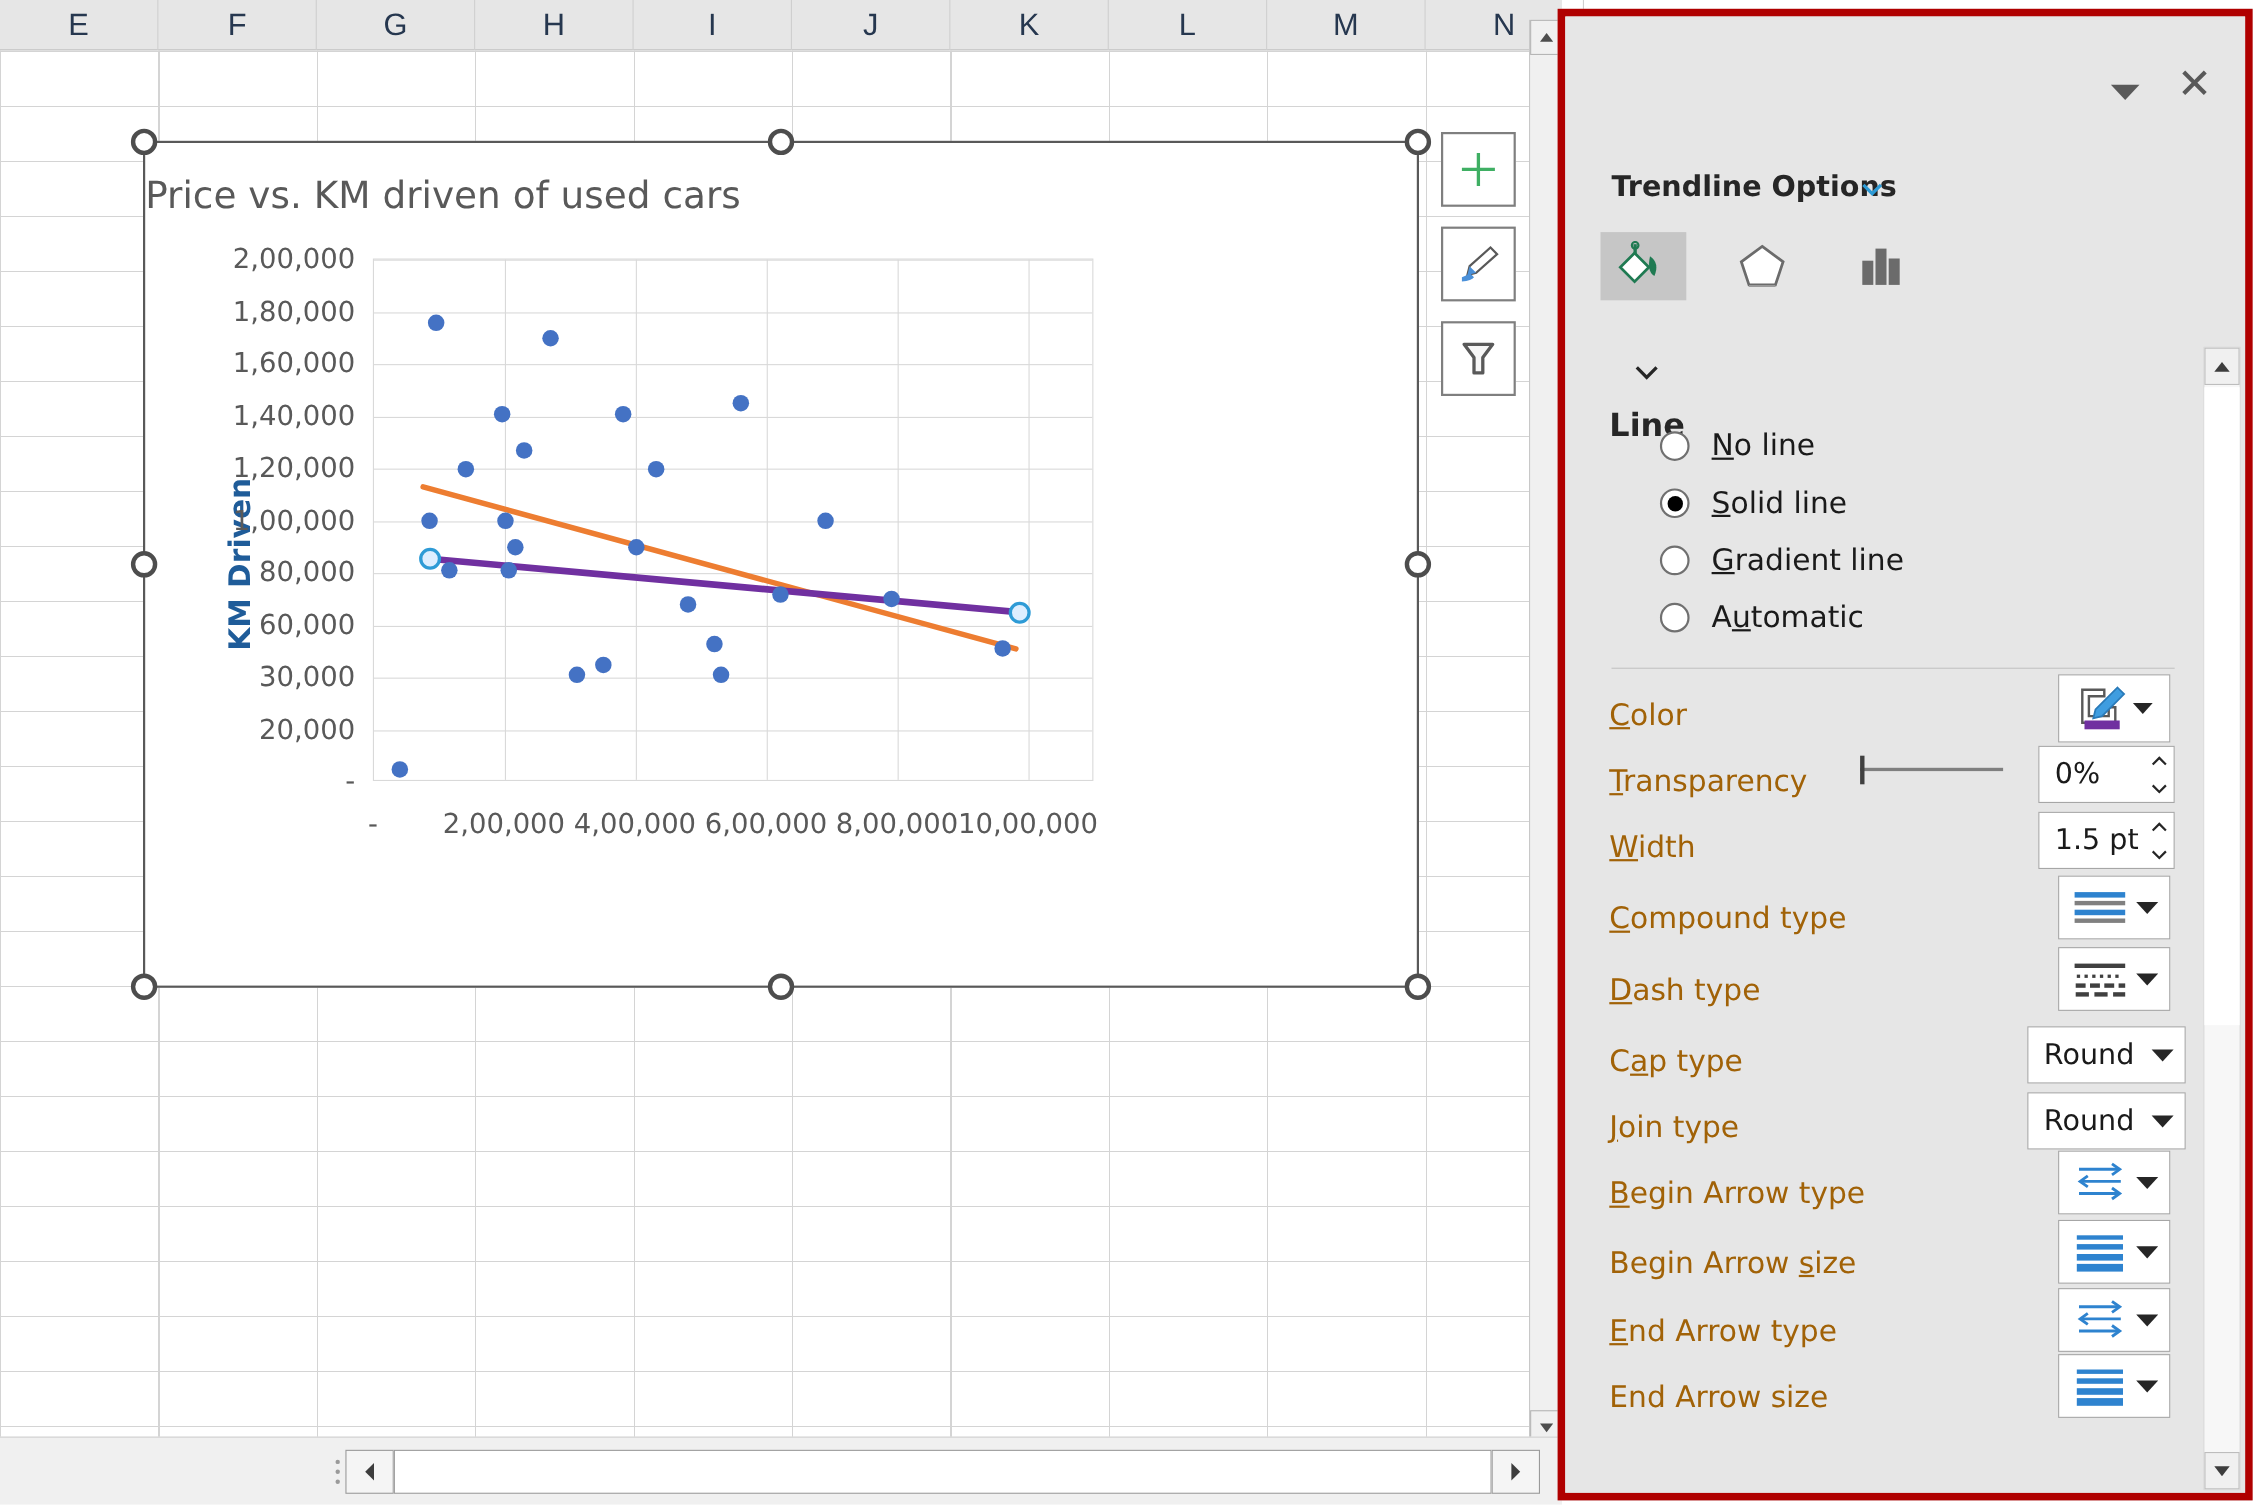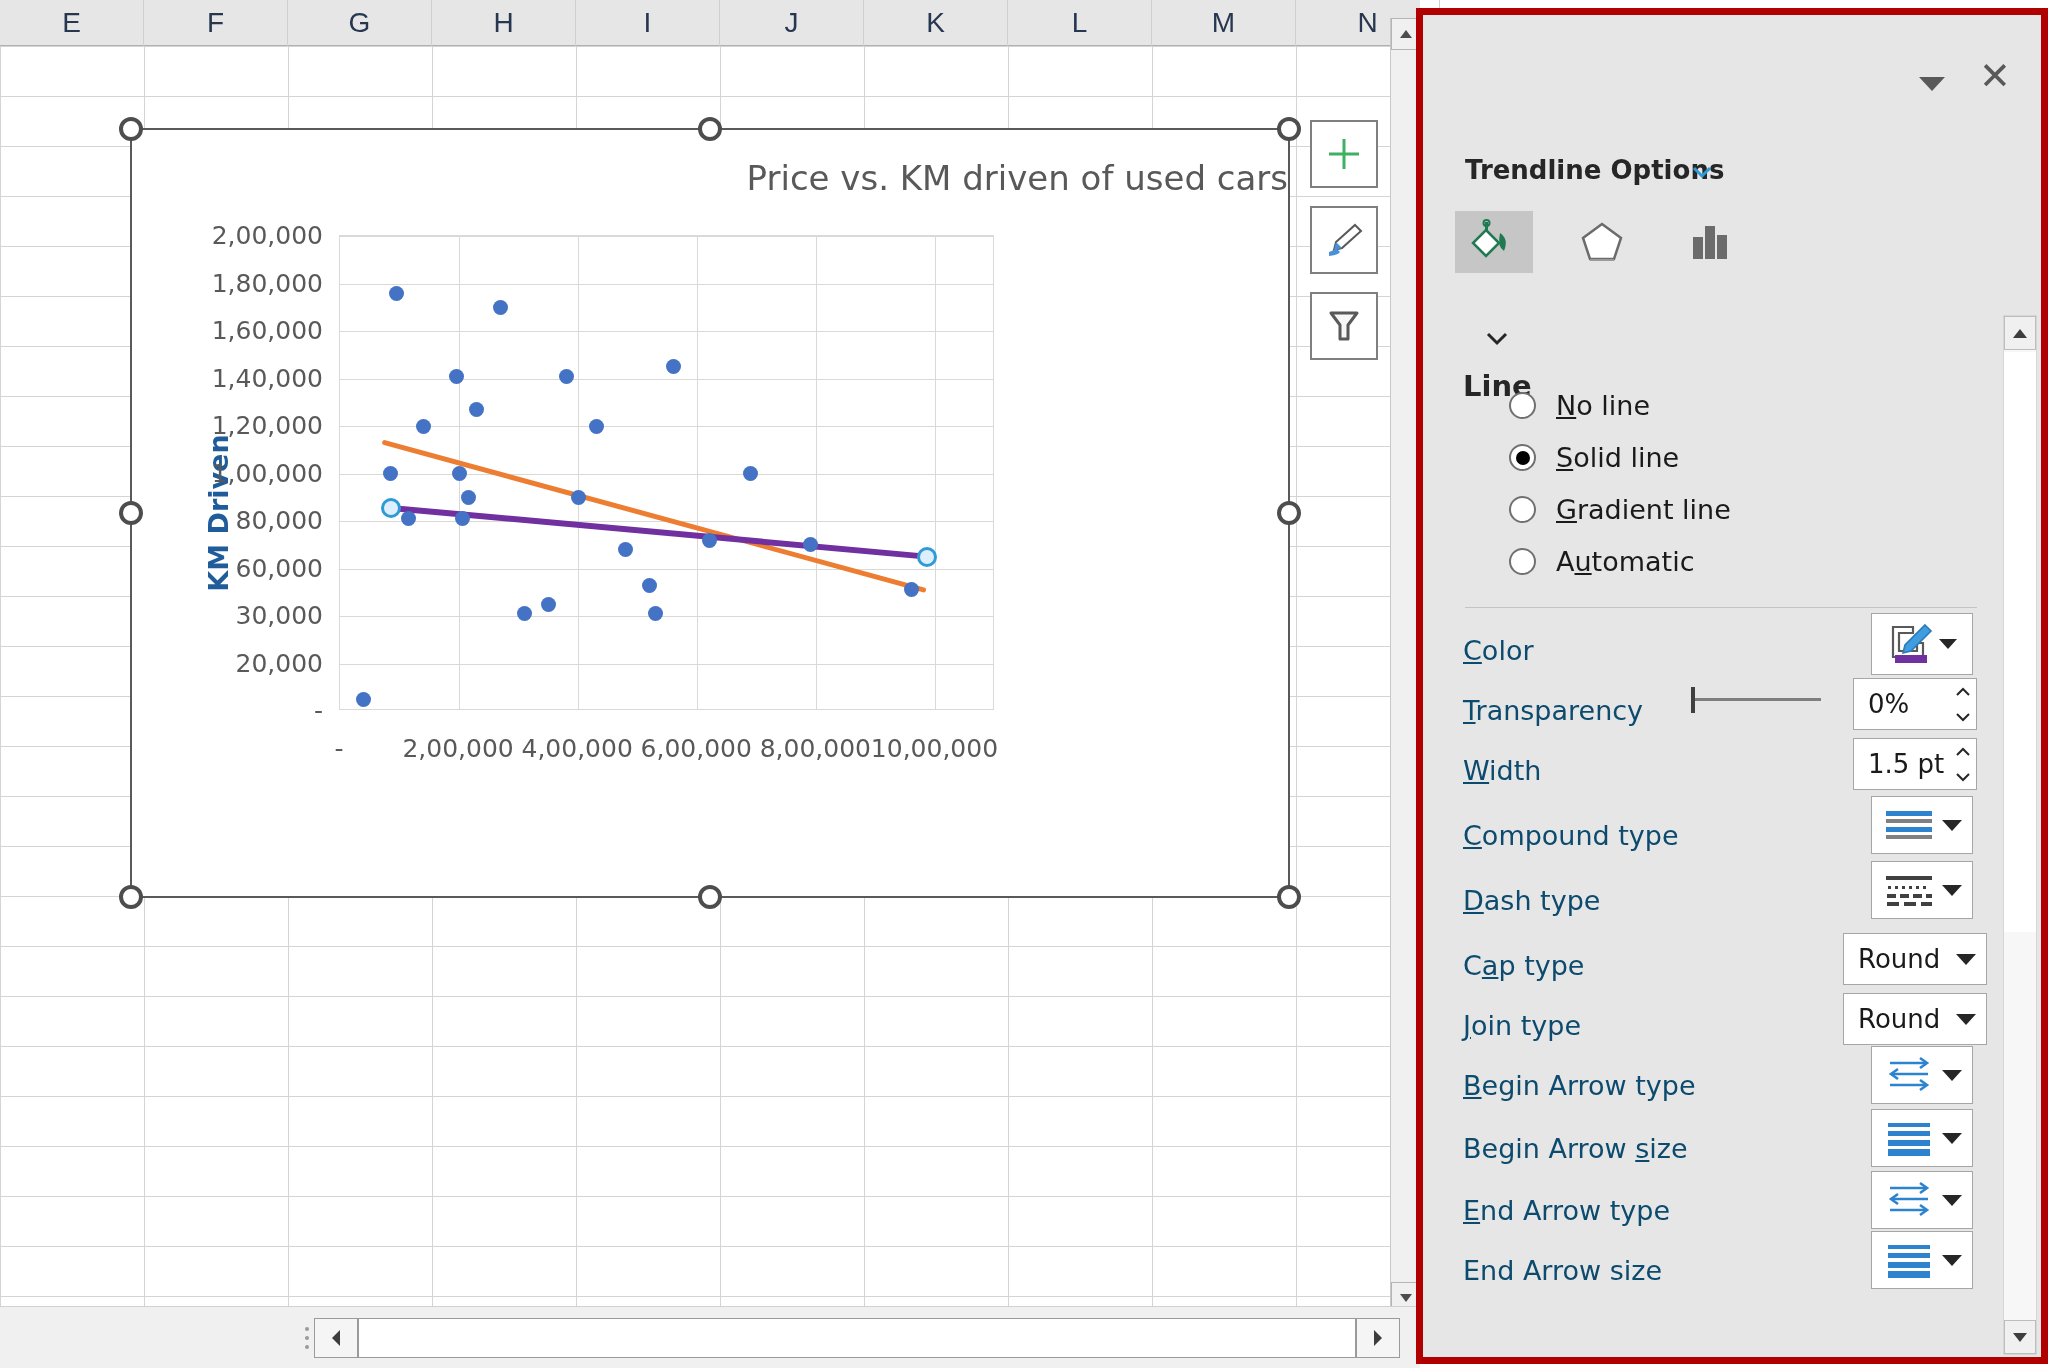--- a/index.html
+++ b/index.html
@@ -64,21 +64,21 @@
   .sh-tr { right: -13px; top: -13px; }
   .sh-ml { left: -13px; top: 50%; margin-top: -12px; }
   .sh-mr { right: -13px; top: 50%; margin-top: -12px; }
   .sh-bl { left: -13px; bottom: -13px; }
   .sh-bc { left: 50%; margin-left: -12px; bottom: -13px; }
   .sh-br { right: -13px; bottom: -13px; }
 
   #chart-title {
     position: absolute; left: 0; top: 28px;
     width: 100%;
-    text-align: right;
+    text-align: left;
     font-size: 34px;
     color: #595959;
     font-family: "DejaVu Sans", sans-serif;
   }
 
   
   #plot-area {
     position: absolute;
     left: 207px; top: 105px;
     width: 655px; height: 475px;
@@ -288,21 +288,21 @@
     position: absolute; left: 42px; top: 592px;
     width: 512px; height: 1px; background: #c4c4c4;
   }
 
   .prop-row {
     position: absolute; left: 40px;
     width: 520px;
     display: flex; align-items: center;
   }
   .prop-label {
-    font-size: 27px; color: #0c4a6e;
+    font-size: 27px; color: #a16207;
     font-family: "DejaVu Sans", sans-serif;
     white-space: nowrap;
   }
   .spin-box {
     position: absolute;
     width: 124px; height: 52px;
     background: #ffffff; border: 1px solid #a6a6a6;
     display: flex; align-items: center;
   }
   .spin-val {

